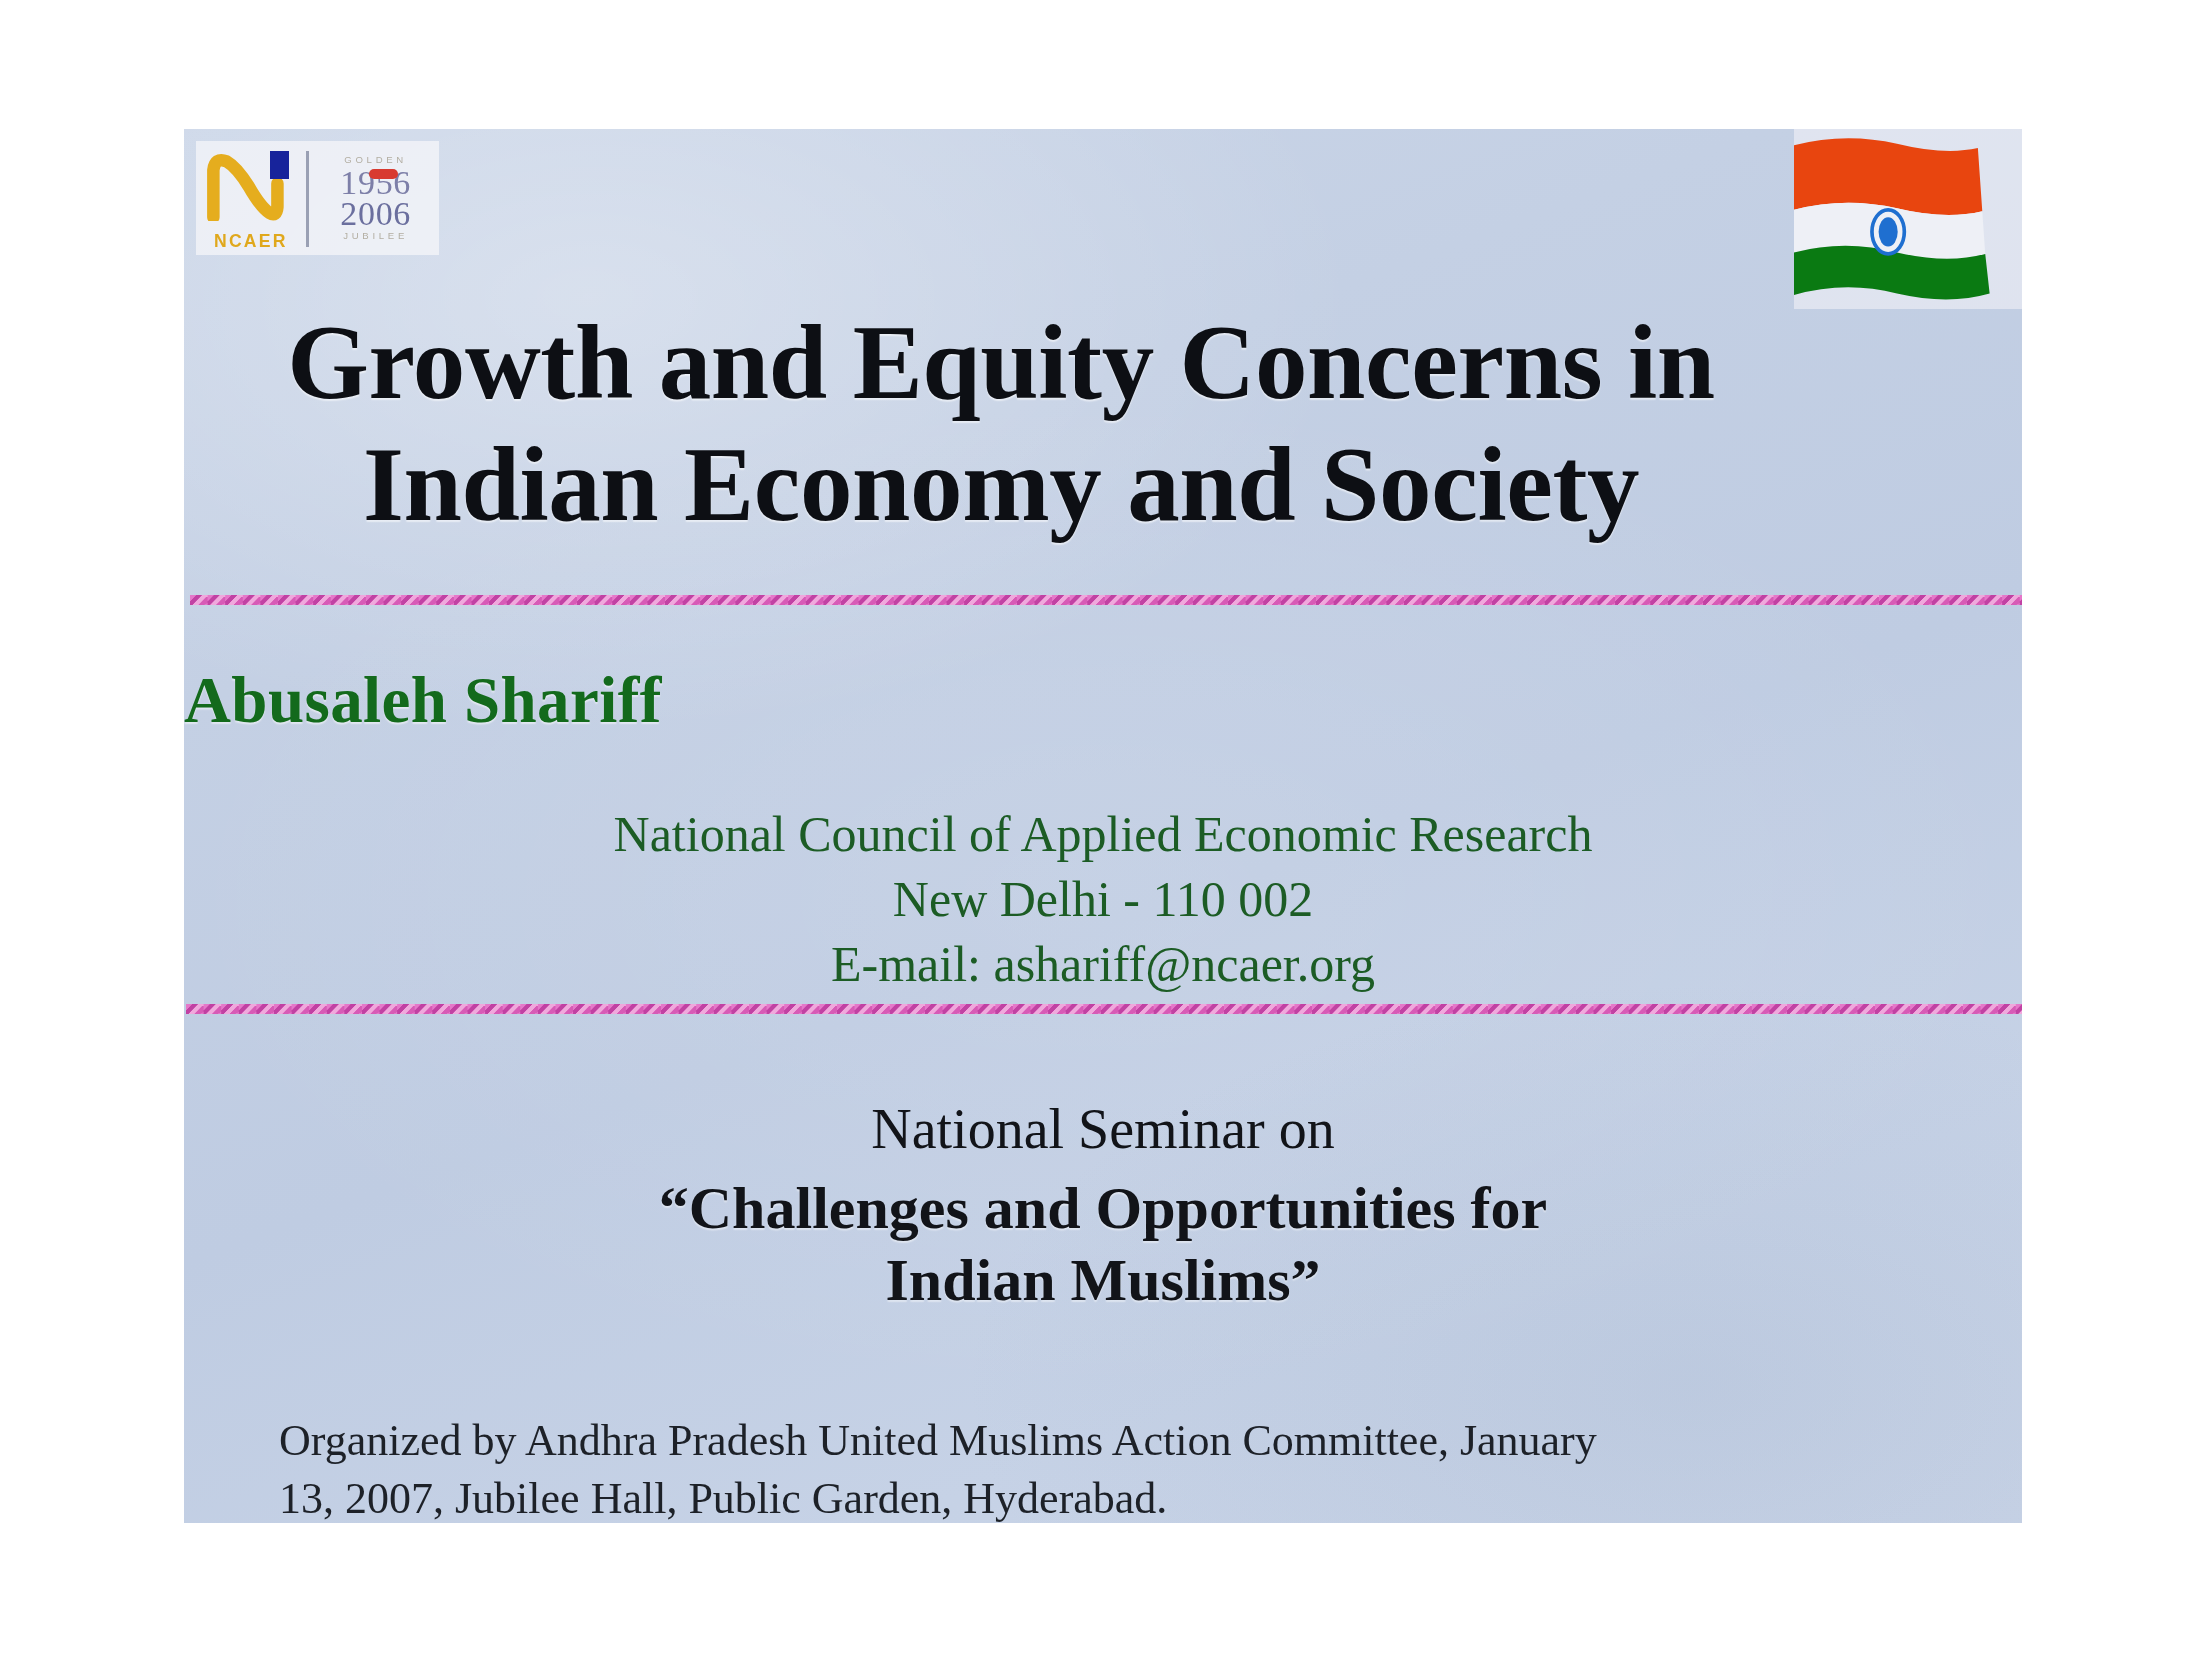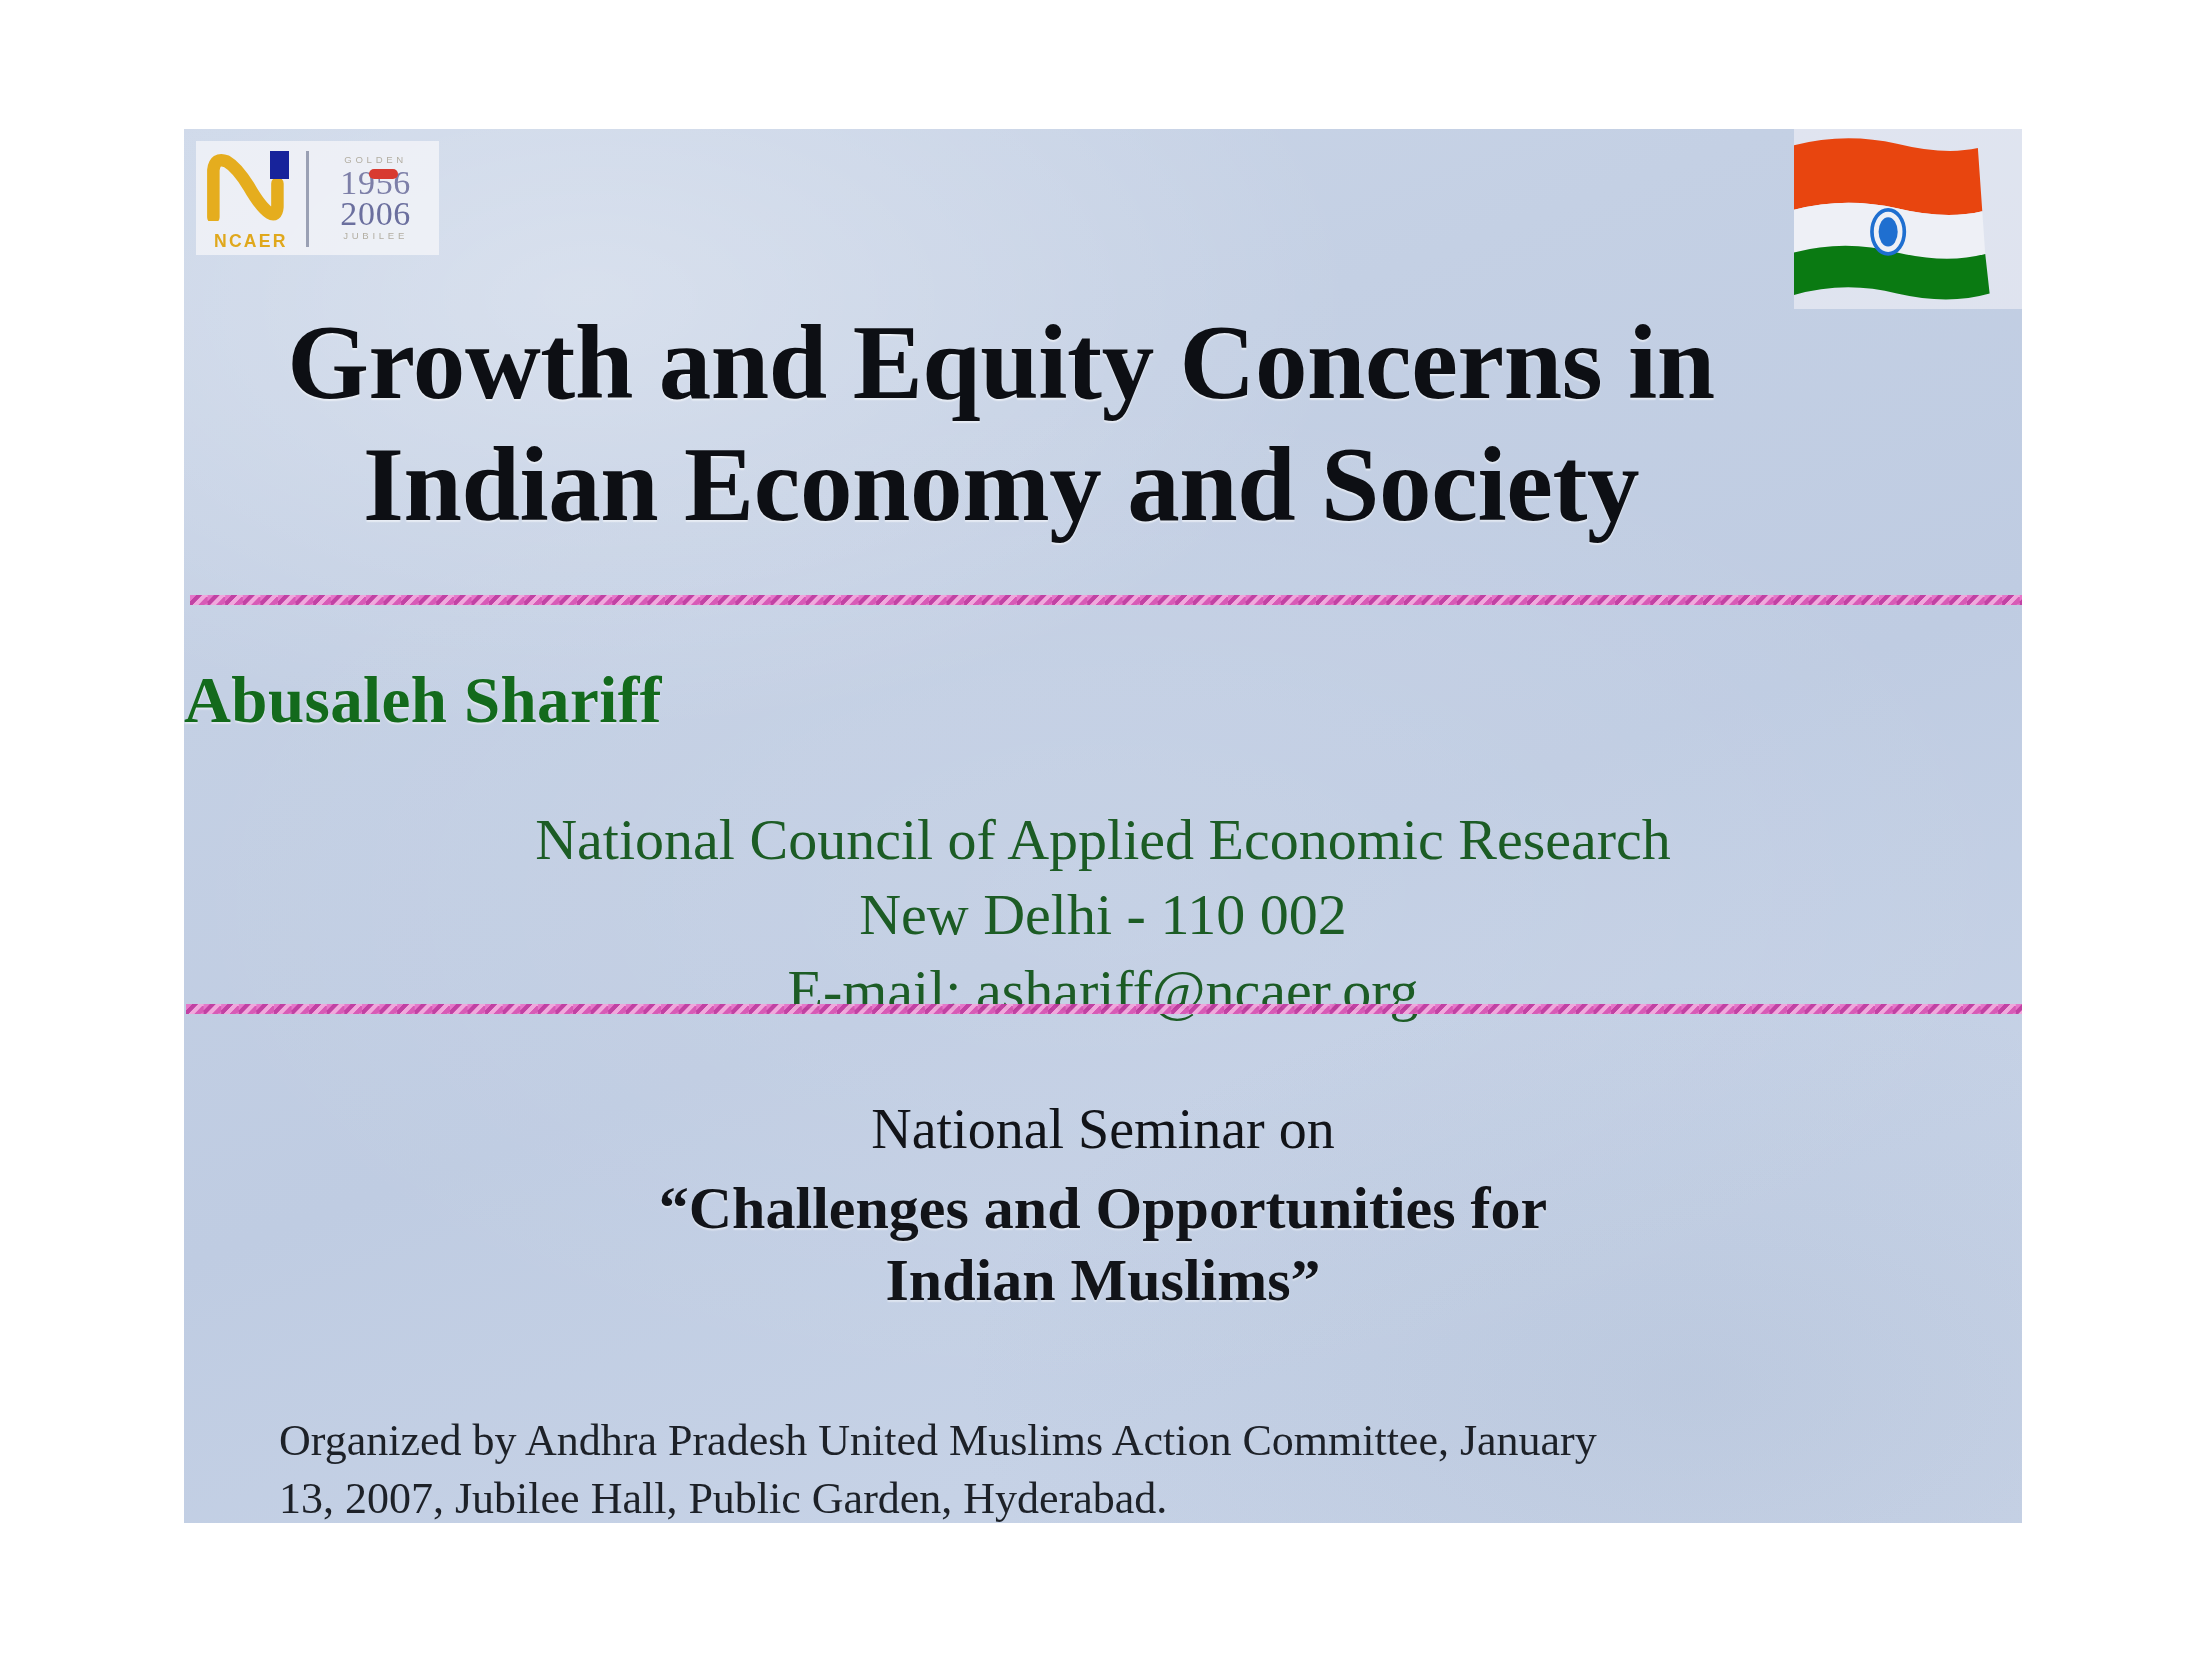--- a/index.html
+++ b/index.html
@@ -177,21 +177,21 @@
     font-size: 65px;
     color: #136a1c;
     letter-spacing: 0.4px;
     text-shadow: 0 1.5px 1.5px rgba(255,255,255,0.5);
   }
   #affiliation {
     left: 0;
     top: 673px;
     width: 1838px;
     text-align: center;
-    font-size: 58px;
+    font-size: 50px;
     line-height: 1.30;
     color: #1c5c25;
   }
   #affiliation div { white-space: nowrap; }
 
   
   #seminar {
     left: 0;
     top: 967px;
     width: 1838px;

